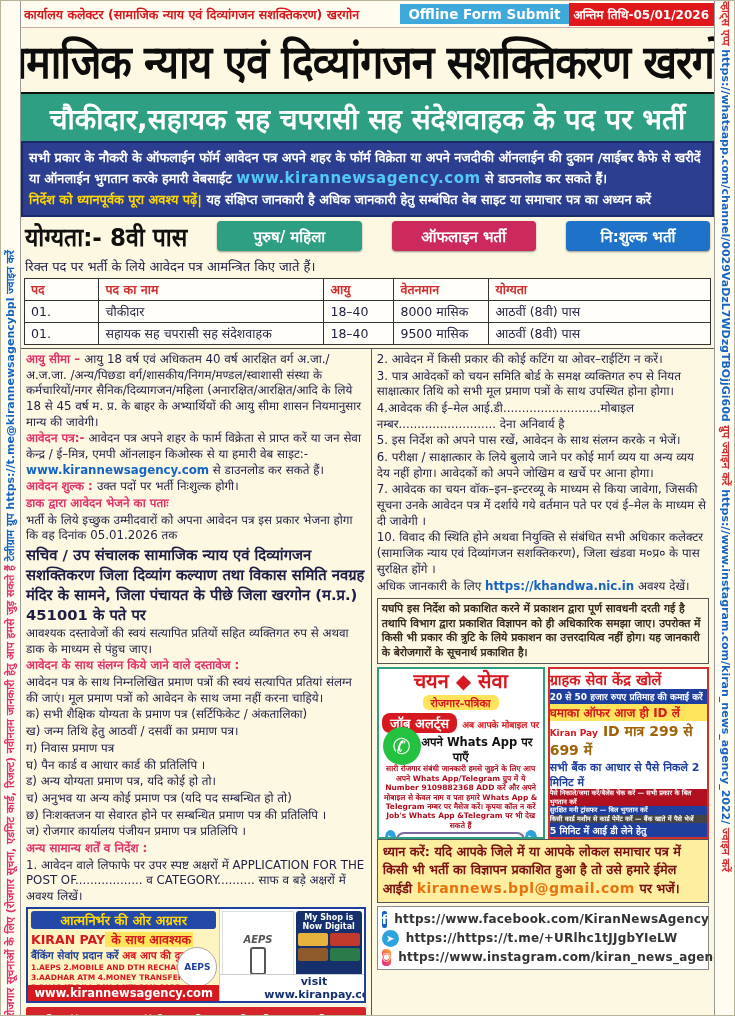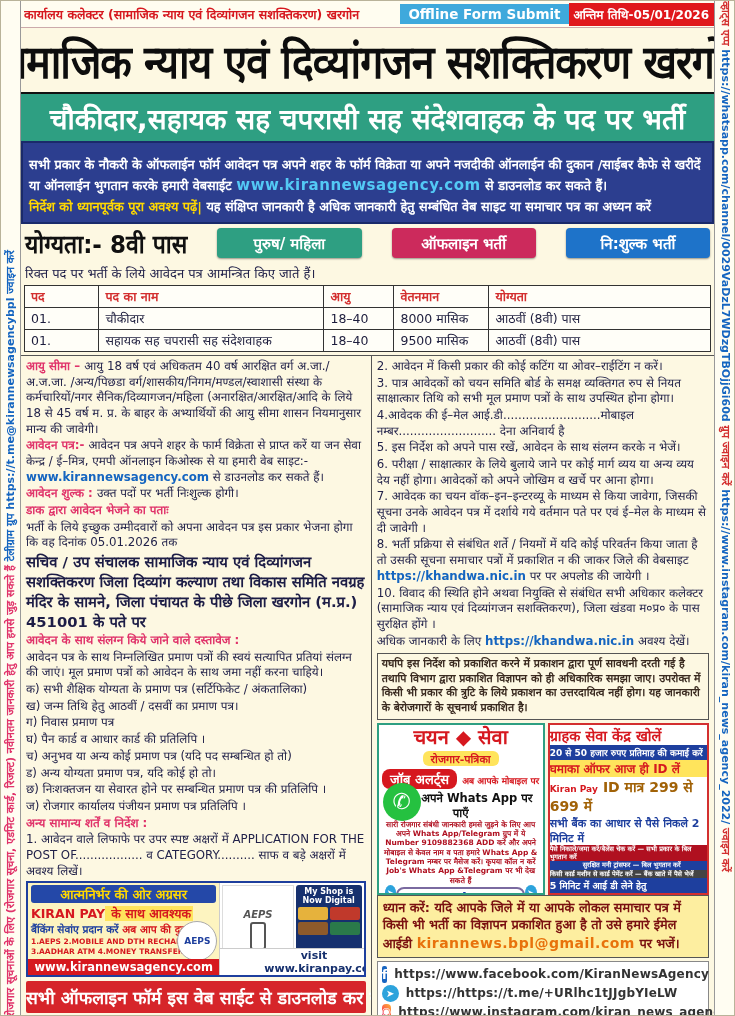--- a/index.html
+++ b/index.html
@@ -21,21 +21,21 @@
 
   
   .topbar { height:27px; display:flex; align-items:center; background:#fffdf0; border-bottom:1px solid #caa; padding-left:3px; }
   .topbar .office { flex:1; color:#d6181f; font-size:12.5px; font-weight:bold; white-space:nowrap; overflow:hidden; }
   .badge-blue { background:#3fa9dc; color:#fff; font-weight:bold; font-size:13.5px; padding:2px 8px; white-space:nowrap; }
   .badge-red  { background:#e0181c; color:#fff; font-weight:bold; font-size:12px; padding:3px 5px; white-space:nowrap; }
 
   .title { height:64px; display:flex; align-items:center; justify-content:center; font-size:41px; font-weight:800; color:#0d0d0d; letter-spacing:-1px; white-space:nowrap; transform:scaleY(1.12); transform-origin:center; }
   .subtitle { height:49px; background:#2e9f82; color:#fff; display:flex; align-items:center; justify-content:center; font-size:28px; font-weight:800; white-space:nowrap; border-top:2px solid #111; }
 
-  .navybox { background:#2c3e8f; color:#fff; padding:12px 6px 6px 6px; font-size:12.8px; font-weight:bold; line-height:1.5; border:2px solid #1a2a6a; }
+  .navybox { background:#2c3e8f; color:#fff; padding:5px 6px 6px 6px; font-size:12.8px; font-weight:bold; line-height:1.5; border:2px solid #1a2a6a; }
   .navybox .url { color:#53c9f5; font-size:15px; letter-spacing:.5px; }
   .navybox .warn { color:#ffd800; }
 
   .qualrow { display:flex; align-items:center; height:38px; padding:2px 4px; gap:10px; }
   .qual { font-size:23px; font-weight:800; color:#101010; white-space:nowrap; flex:1; transform:scaleY(1.1); }
   .pill { color:#fff; font-weight:800; font-size:15px; padding:5px 0; width:152px; text-align:center; border-radius:4px; box-shadow:0 1px 2px rgba(0,0,0,.4); white-space:nowrap;margin-left:20px; }
   .pill.teal { background:#2e9f82; }
   .pill.crimson { background:#cc2a5c; }
   .pill.blue { background:#1e73c9; }
 
@@ -74,21 +74,21 @@
   .tg-circle { width:16px; height:16px; border-radius:50%; background:#2ca3dc; color:#fff; font-size:9px; display:inline-flex; align-items:center; justify-content:center; }
   .ch-foot { display:flex; justify-content:space-between; padding:0 4px; }
 
   .gr-title { font-size:14.5px; font-weight:800; color:#d6181f; background:#fff; }
   .gr-earn { background:#1e3f9e; color:#fff; font-size:9px; font-weight:bold; padding:1px 0; }
   .gr-offer { background:#ffe45c; color:#d6181f; font-size:12px; font-weight:800; }
   .gr-id { font-size:14px; font-weight:800; color:#a16207; }
   .gr-bank { color:#1e3f9e; font-size:11px; font-weight:800; }
   .gr-micro { font-size:6.5px; line-height:1.3; color:#fff; font-weight:bold; }
   .gr-micro .m1 { background:#b01020; display:block; }
-  .gr-micro .m2 { background:#1e3f9e; display:block;padding-left:33px; }
+  .gr-micro .m2 { background:#1e3f9e; display:block; }
   .gr-micro .m3 { background:#444; display:block; }
   .gr-5min { background:#1e3f9e; color:#fff; font-size:9.5px; font-weight:bold; padding:1px 0; }
   .gr-msg { background:#ffe45c; color:#d6181f; font-size:11px; font-weight:800; }
   .kp-logo-sm { font-size:9px; font-weight:800; color:#d6181f; }
 
   .attn { background:#fdeea0; border:1px solid #555; padding:3px 5px; font-size:12.8px; font-weight:800; color:#7a1010; line-height:1.4; margin-bottom:3px; }
   .attn .mail { color:#e8720c; font-size:14px; letter-spacing:.5px; }
 
   .social { background:#fff; border:1px solid #888; padding:2px 4px 1px; margin-bottom:3px; }
   .social .row { display:flex; align-items:center; gap:7px; margin:2px 0; }
@@ -186,28 +186,29 @@
 
     <div class="columns">
 
       <div class="col left">
         <p><span class="h">आयु सीमा – </span><span>आयु 18 वर्ष एवं अधिकतम 40 वर्ष आरक्षित वर्ग अ.जा./अ.ज.जा. /अन्य/पिछडा वर्ग/शासकीय/निगम/मण्डल/स्वाशासी संस्था के कर्मचारियों/नगर सैनिक/दिव्यागजन/महिला (अनारक्षित/आरक्षित/आदि के लिये 18 से 45 वर्ष म. प्र. के बाहर के अभ्यार्थियों की आयु सीमा शासन नियमानुसार मान्य की जावेगी।</span></p>
         <p><span class="h">आवेदन पत्र:- </span><span>आवेदन पत्र अपने शहर के फार्म विक्रेता से प्राप्त करें या जन सेवा केन्द्र / ई–मित्र, एमपी ऑनलाइन किओस्क से या हमारी वेब साइट:- </span><span class="lnk">www.kirannewsagency.com</span><span> से डाउनलोड कर सकते हैं।</span></p>
         <p><span class="h">आवेदन शुल्क : </span><span>उक्त पदों पर भर्ती निःशुल्क होगी।</span></p>
         <p><span class="h">डाक द्वारा आवेदन भेजने का पताः</span></p>
         <p><span>भर्ती के लिये इच्छुक उम्मीदवारों को अपना आवेदन पत्र इस प्रकार भेजना होगा कि वह दिनांक 05.01.2026 तक</span></p>
         <p class="address"><span>सचिव / उप संचालक सामाजिक न्याय एवं दिव्यांगजन सशक्तिकरण जिला दिव्यांग कल्याण तथा विकास समिति नवग्रह मंदिर के सामने, जिला पंचायत के पीछे जिला खरगोन (म.प्र.) 451001 के पते पर</span></p>
+        <p><span>आवश्यक दस्तावेजों की स्वयं सत्यापित प्रतियों सहित व्यक्तिगत रुप से अथवा डाक के माध्यम से पंहुच जाए।</span></p>
         <p><span class="h">आवेदन के साथ संलग्न किये जाने वाले दस्तावेज :</span></p>
         <p><span>आवेदन पत्र के साथ निम्नलिखित प्रमाण पत्रों की स्वयं सत्यापित प्रतियां संलग्न की जाएं। मूल प्रमाण पत्रों को आवेदन के साथ जमा नहीं करना चाहिये।</span></p>
         <p><span>क) सभी शैक्षिक योग्यता के प्रमाण पत्र (सर्टिफिकेट / अंकतालिका)</span></p>
         <p><span>ख) जन्म तिथि हेतु आठवीं / दसवीं का प्रमाण पत्र।</span></p>
         <p><span>ग) निवास प्रमाण पत्र</span></p>
         <p><span>घ) पैन कार्ड व आधार कार्ड की प्रतिलिपि ।</span></p>
+        <p><span>ड) अन्य योग्यता प्रमाण पत्र, यदि कोई हो तो।</span></p>
         <p><span>च) अनुभव या अन्य कोई प्रमाण पत्र (यदि पद सम्बन्धित हो तो)</span></p>
-        <p><span>ड) अन्य योग्यता प्रमाण पत्र, यदि कोई हो तो।</span></p>
         <p><span>छ) निःशक्तजन या सेवारत होने पर सम्बन्धित प्रमाण पत्र की प्रतिलिपि ।</span></p>
         <p><span>ज) रोजगार कार्यालय पंजीयन प्रमाण पत्र प्रतिलिपि ।</span></p>
         <p><span class="h">अन्य सामान्य शर्तें व निर्देश :</span></p>
         <p><span>1. आवेदन वाले लिफाफे पर उपर स्पष्ट अक्षरों में APPLICATION FOR THE POST OF.................. व CATEGORY.......... साफ व बड़े अक्षरों में अवश्य लिखें।</span></p>
 
         <div class="kiranpay">
           <div class="kp-left">
             <div class="kp-head">आत्मनिर्भर की ओर अग्रसर</div>
             <div class="kp-brand"><span class="r">KIRAN PAY</span><span class="y"> के साथ आवश्यक</span></div>
             <div class="kp-line2"><span>बैंकिंग सेवांए प्रदान करें</span><span class="r"> अब आप की दुकान से</span></div>
@@ -237,21 +238,20 @@
 
       </div>
 
       <div class="col right">
         <p><span>2. आवेदन में किसी प्रकार की कोई कटिंग या ओवर–राईटिंग न करें।</span></p>
         <p><span>3. पात्र आवेदकों को चयन समिति बोर्ड के समक्ष व्यक्तिगत रुप से नियत साक्षात्कार तिथि को सभी मूल प्रमाण पत्रों के साथ उपस्थित होना होगा।</span></p>
         <p><span>4.आवेदक की ई–मेल आई.डी..........................मोबाइल नम्बर.......................... देना अनिवार्य है</span></p>
         <p><span>5. इस निर्देश को अपने पास रखें, आवेदन के साथ संलग्न करके न भेजें।</span></p>
         <p><span>6. परीक्षा / साक्षात्कार के लिये बुलाये जाने पर कोई मार्ग व्यय या अन्य व्यय देय नहीं होगा। आवेदकों को अपने जोखिम व खर्चे पर आना होगा।</span></p>
         <p><span>7. आवेदक का चयन वॉक–इन–इन्टरव्यू के माध्यम से किया जावेगा, जिसकी सूचना उनके आवेदन पत्र में दर्शाये गये वर्तमान पते पर एवं ई–मेल के माध्यम से दी जावेगी ।</span></p>
-        <p><span>8. भर्ती प्रक्रिया से संबंधित शर्ते / नियमों में यदि कोई परिवर्तन किया जाता है तो उसकी सूचना समाचार पत्रों में प्रकाशित न की जाकर जिले की वेबसाइट </span><span class="lnk">https://khandwa.nic.in</span><span> पर पर अपलोड की जायेगी ।</span></p>
         <p><span>10. विवाद की स्थिति होने अथवा नियुक्ति से संबंधित सभी अधिकार कलेक्टर (सामाजिक न्याय एवं दिव्यांगजन सशक्तिकरण), जिला खंडवा म०प्र० के पास सुरक्षित होंगे ।</span></p>
         <p><span>अधिक जानकारी के लिए </span><span class="lnk">https://khandwa.nic.in</span><span> अवश्य देखें।</span></p>
 
         <div class="disclaimer">यघपि इस निर्देश को प्रकाशित करने में प्रकाशन द्वारा पूर्ण सावधनी दरती गई है तथापि विभाग द्वारा प्रकाशित विज्ञापन को ही अधिकारिक समझा जाए। उपरोक्त में किसी भी प्रकार की त्रुटि के लिये प्रकाशन का उत्तरदायित्व नहीं होग। यह जानकारी के बेरोजगारों के सूचनार्थ प्रकाशित है।</div>
 
         <div class="adrow">
           <div class="ad chayan">
             <div class="ch-title">चयन ◆ सेवा</div>
             <div><span class="ch-sub">रोजगार-पत्रिका</span></div>
             <div><span class="ch-job">जॉब अलर्ट्स</span> <span class="ch-job-small">अब आपके मोबाइल पर</span></div>

